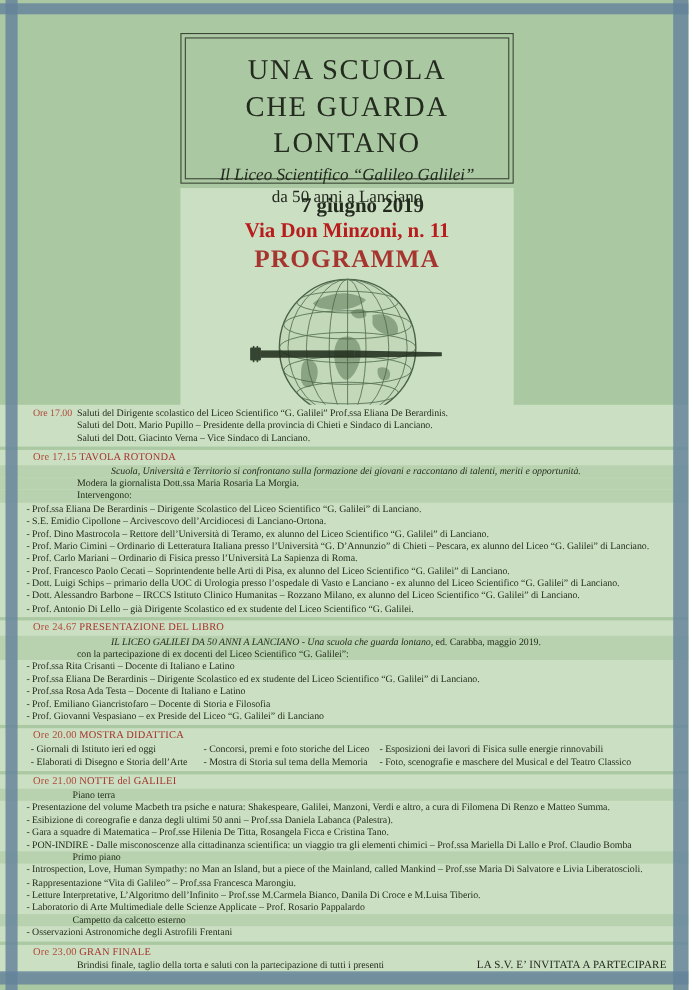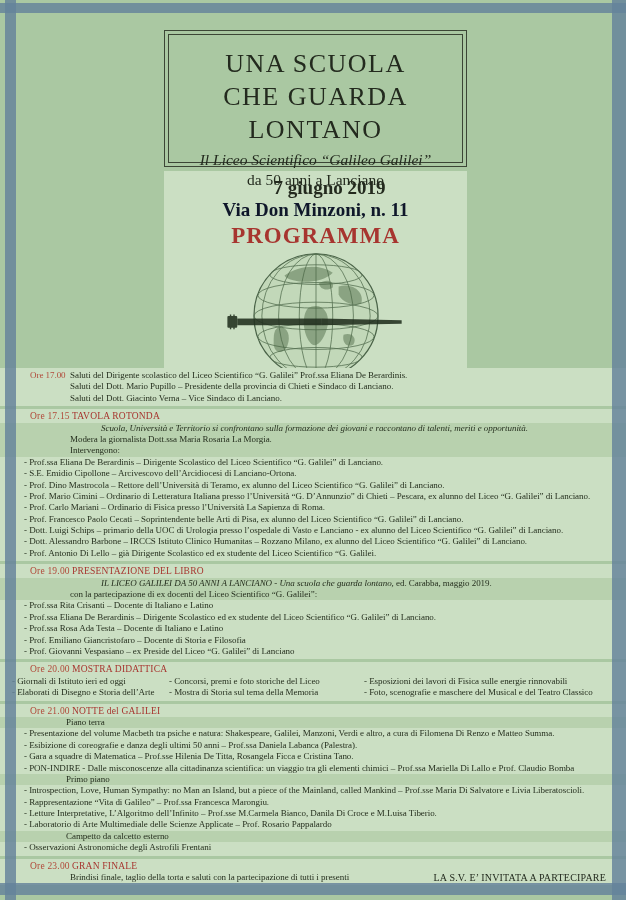--- a/index.html
+++ b/index.html
@@ -21,42 +21,42 @@
   .title-box{position:absolute;left:164px;top:30px;width:303px;height:137px;border:1px solid var(--line);box-sizing:border-box;z-index:2;}
   .title-box-inner{position:absolute;left:3px;top:3px;right:3px;bottom:3px;border:1px solid var(--line);text-align:center;color:#232a1e;}
   .title-l1{margin-top:13px;font-size:26px;line-height:32px;letter-spacing:1.5px;}
   .title-l2{font-size:26px;line-height:33px;letter-spacing:1.5px;}
   .title-sub{font-style:italic;font-size:15.5px;line-height:20px;margin-top:4px;}
   .title-sub2{font-size:15.5px;line-height:20px;}
 
   
   .date-panel{position:absolute;left:164px;top:171px;width:303px;height:200px;background:var(--panel);text-align:center;z-index:1;}
   .date-line{margin-top:6px;font-size:19px;line-height:22px;font-weight:bold;color:#232a1e;margin-left:28px;}
-  .addr-line{font-size:19px;line-height:22px;font-weight:bold;color:#0f172a;}
+  .addr-line{font-size:19px;line-height:22px;font-weight:bold;color:#b91c1c;}
   .programma{font-size:23px;line-height:27px;font-weight:bold;color:var(--red);letter-spacing:1px;margin-top:1px;text-align:center;}
   .globe-wrap{margin-top:2px;}
 
   
   .program{position:absolute;left:0;right:0;top:368px;z-index:2;}
   .section{position:relative;background:var(--panel);margin-bottom:3px;padding:2px 0;}
   .row{position:relative;height:11.4px;line-height:11.4px;font-size:9px;color:var(--ink);white-space:nowrap;letter-spacing:-0.05px;}
   .row .time{position:absolute;left:30px;top:0;color:var(--timered);}
   .l-title{padding-left:72px;color:var(--red);font-size:9.5px;letter-spacing:0.2px;}
   .l-lead{padding-left:70px;}
   .l-item{padding-left:24px;}
   .l-note{padding-left:70px;}
   .l-noteit{padding-left:101px;font-style:italic;}
   .l-noteit .roman{font-style:normal;}
   .l-place{padding-left:66px;}
   .tint{background:var(--tint);}
-  .cols{display:flex;padding-left:12px;justify-content:space-between;}
+  .cols{display:flex;padding-left:28px;justify-content:space-between;}
   .col{white-space:nowrap;}
   .col:nth-child(1){width:157px;}
   .col:nth-child(2){width:160px;}
-  .col:nth-child(3){flex:1;margin-left:35px;}
+  .col:nth-child(3){flex:1;}
   .colrow{height:11.4px;line-height:11.4px;font-size:9px;color:var(--ink);letter-spacing:-0.05px;}
   .invite{position:absolute;right:20px;top:0;font-size:10px;letter-spacing:0.2px;color:#232a1e;}
   .globe-svg{display:inline-block;}
 </style>
 </head>
 <body>
 
 <div class="poster">
 
   <div class="stripe stripe-top"></div>
@@ -132,21 +132,21 @@
         <div class="row l-item">- S.E. Emidio Cipollone – Arcivescovo dell’Arcidiocesi di Lanciano-Ortona.</div>
         <div class="row l-item">- Prof. Dino Mastrocola – Rettore dell’Università di Teramo, ex alunno del Liceo Scientifico “G. Galilei” di Lanciano.</div>
         <div class="row l-item">- Prof. Mario Cimini – Ordinario di Letteratura Italiana presso l’Università “G. D’Annunzio” di Chieti – Pescara, ex alunno del Liceo “G. Galilei” di Lanciano.</div>
         <div class="row l-item">- Prof. Carlo Mariani – Ordinario di Fisica presso l’Università La Sapienza di Roma.</div>
         <div class="row l-item">- Prof. Francesco Paolo Cecati – Soprintendente belle Arti di Pisa, ex alunno del Liceo Scientifico “G. Galilei” di Lanciano.</div>
         <div class="row l-item">- Dott. Luigi  Schips – primario della UOC di Urologia presso l’ospedale di Vasto e Lanciano - ex alunno del Liceo Scientifico “G. Galilei” di Lanciano.</div>
         <div class="row l-item">- Dott. Alessandro Barbone – IRCCS Istituto Clinico Humanitas – Rozzano Milano, ex alunno del Liceo Scientifico “G. Galilei” di Lanciano.</div>
         <div class="row l-item">- Prof. Antonio Di Lello – già Dirigente Scolastico ed ex studente del Liceo Scientifico  “G. Galilei.</div>
       </section>
       <section class="section">
-        <div class="row l-title">PRESENTAZIONE DEL LIBRO<span class="time">Ore 19.00</span></div>
+        <div class="row l-title">PRESENTAZIONE DEL LIBRO<span class="time">Ore 24.67</span></div>
         <div class="row l-noteit tint">IL LICEO GALILEI DA 50 ANNI A LANCIANO - Una  scuola che  guarda  lontano,<span class="roman"> ed. Carabba, maggio 2019.</span></div>
         <div class="row l-note tint">con la partecipazione di ex docenti del Liceo Scientifico “G. Galilei”:</div>
         <div class="row l-item">- Prof.ssa Rita Crisanti – Docente di Italiano e Latino</div>
         <div class="row l-item">- Prof.ssa Eliana De Berardinis – Dirigente Scolastico ed ex studente del Liceo Scientifico “G. Galilei” di Lanciano.</div>
         <div class="row l-item">- Prof.ssa Rosa Ada Testa – Docente di Italiano e Latino</div>
         <div class="row l-item">- Prof. Emiliano Giancristofaro – Docente di Storia e Filosofia</div>
         <div class="row l-item">- Prof. Giovanni Vespasiano – ex Preside del Liceo “G. Galilei” di Lanciano</div>
       </section>
       <section class="section">
         <div class="row l-title">MOSTRA DIDATTICA<span class="time">Ore 20.00</span></div>

